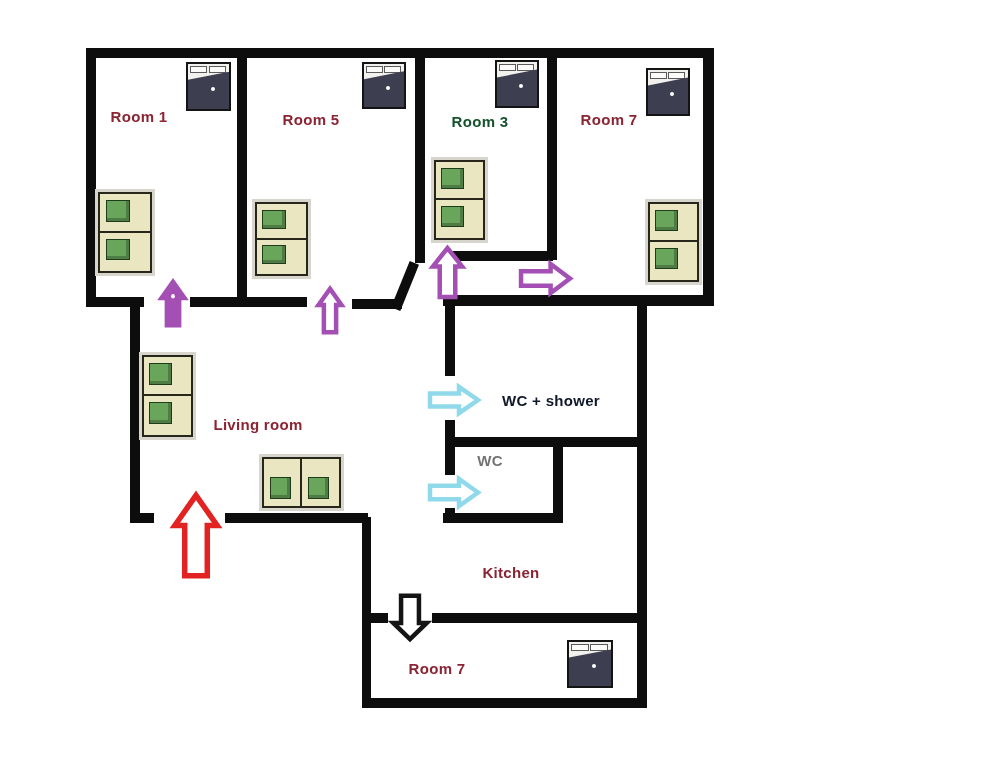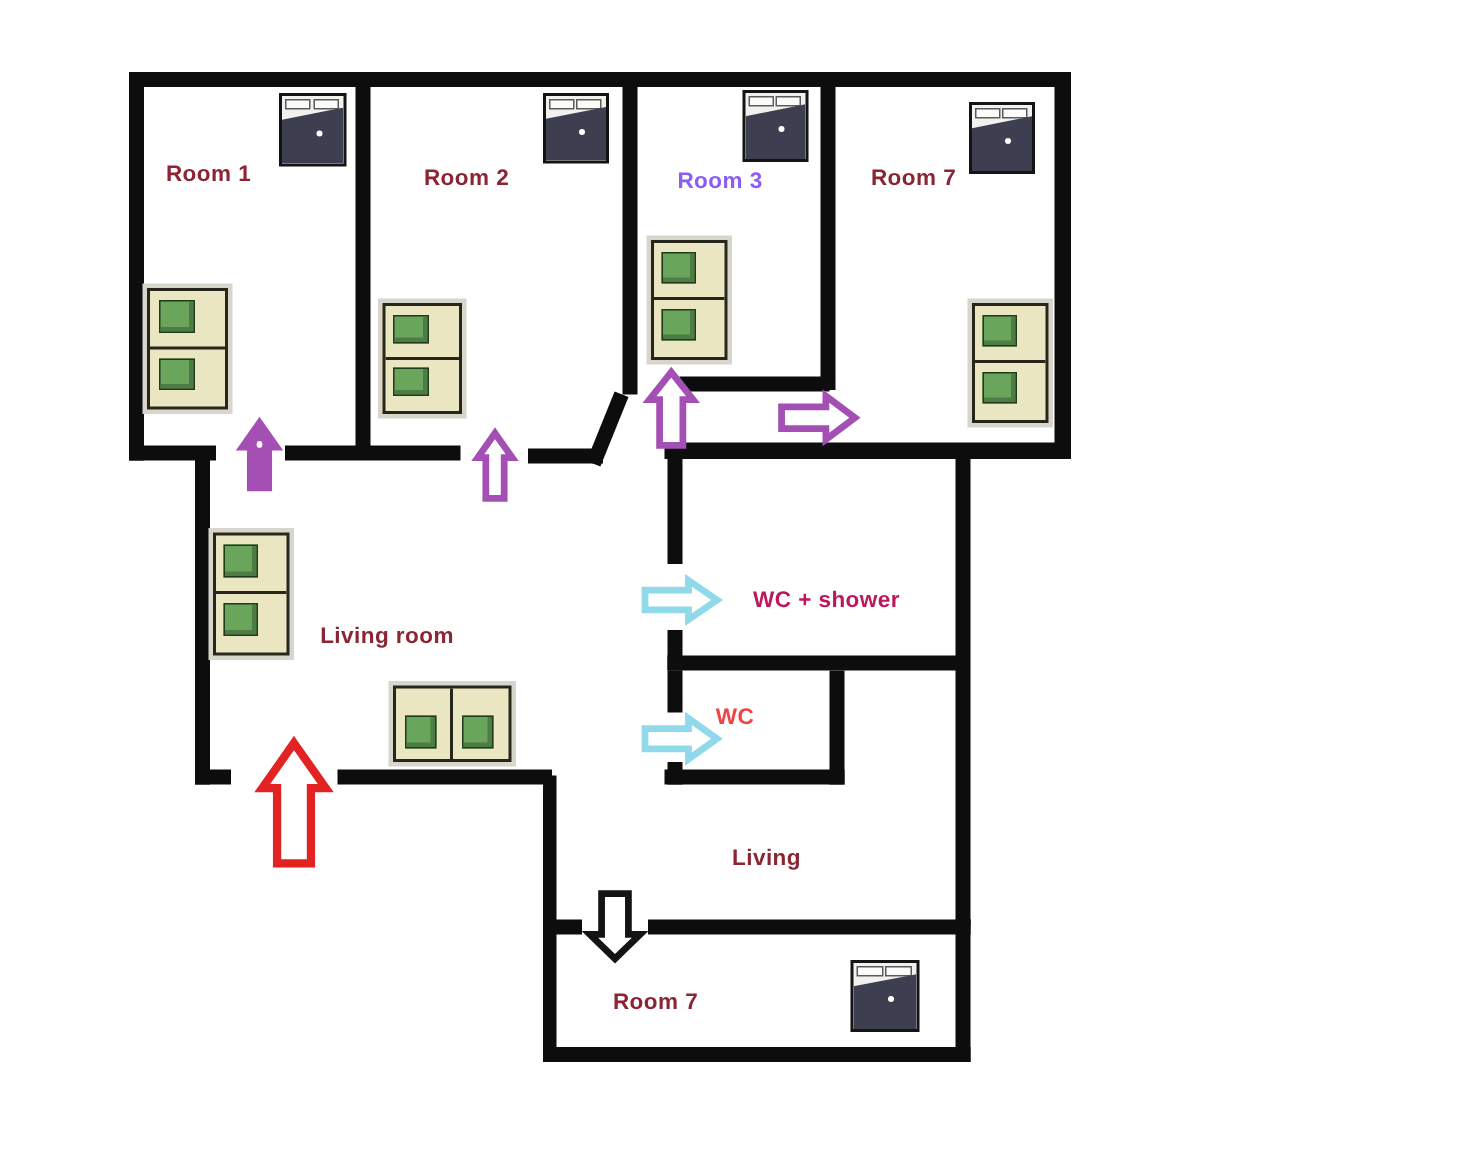--- a/index.html
+++ b/index.html
@@ -76,27 +76,27 @@
     <div class="wall" style="left: 637px; top: 306px; width: 10px; height: 311px; background: rgb(13, 13, 13);"></div>
     <div class="wall" style="left: 130px; top: 305px; width: 10px; height: 218px; background: rgb(13, 13, 13);"></div>
     <div class="wall" style="left: 130px; top: 513px; width: 24px; height: 10px; background: rgb(13, 13, 13);"></div>
     <div class="wall" style="left: 225px; top: 513px; width: 143px; height: 10px; background: rgb(13, 13, 13);"></div>
     <div class="wall" style="left: 362px; top: 517px; width: 9px; height: 190px; background: rgb(13, 13, 13);"></div>
     <div class="wall" style="left: 368px; top: 613px; width: 20px; height: 10px; background: rgb(13, 13, 13);"></div>
     <div class="wall" style="left: 432px; top: 613px; width: 215px; height: 10px; background: rgb(13, 13, 13);"></div>
     <div class="wall" style="left: 637px; top: 613px; width: 10px; height: 95px; background: rgb(13, 13, 13);"></div>
     <div class="wall" style="left: 362px; top: 698px; width: 285px; height: 10px; background: rgb(13, 13, 13);"></div>
     <div class="room-label" style="left: 139px; top: 116px; color: rgb(139, 36, 51);">Room 1</div>
-    <div class="room-label" style="left: 311px; top: 119px; color: rgb(139, 36, 51);">Room 2</div>
-    <div class="room-label" style="left: 480px; top: 121px; color: #8b5cf6;">Room 3</div>
+    <div class="room-label" style="left: 311px; top: 119px; color: rgb(139, 36, 51);">Room 5</div>
+    <div class="room-label" style="left: 480px; top: 121px; color: #14532d;">Room 3</div>
     <div class="room-label" style="left: 609px; top: 119px; color: rgb(139, 36, 51);">Room 7</div>
     <div class="room-label" style="left: 258px; top: 424px; color: rgb(139, 36, 51);">Living room</div>
-    <div class="room-label" style="left: 551px; top: 400px; color: #be185d;">WC + shower</div>
-    <div class="room-label" style="left: 490px; top: 478px; color: #ef4444;">WC</div>
-    <div class="room-label" style="left: 511px; top: 572px; color: rgb(139, 36, 51);">Living</div>
+    <div class="room-label" style="left: 551px; top: 400px; color: #0f172a;">WC + shower</div>
+    <div class="room-label" style="left: 490px; top: 460px; color: #737373;">WC</div>
+    <div class="room-label" style="left: 511px; top: 572px; color: rgb(139, 36, 51);">Kitchen</div>
     <div class="room-label" style="left: 437px; top: 668px; color: rgb(139, 36, 51);">Room 7</div>
     <div class="bed" style="left: 186px; top: 62px; width: 45px; height: 49px; --blanket: #3d3f51; background: rgb(242, 241, 238);">
       <i class="pillow p1"></i>
       <i class="pillow p2"></i>
       <i class="blanket"></i>
       <i class="dot"></i>
     </div>
     <div class="bed" style="left: 362px; top: 62px; width: 44px; height: 47px; --blanket: #3d3f51; background: rgb(242, 241, 238);">
       <i class="pillow p1"></i>
       <i class="pillow p2"></i>

